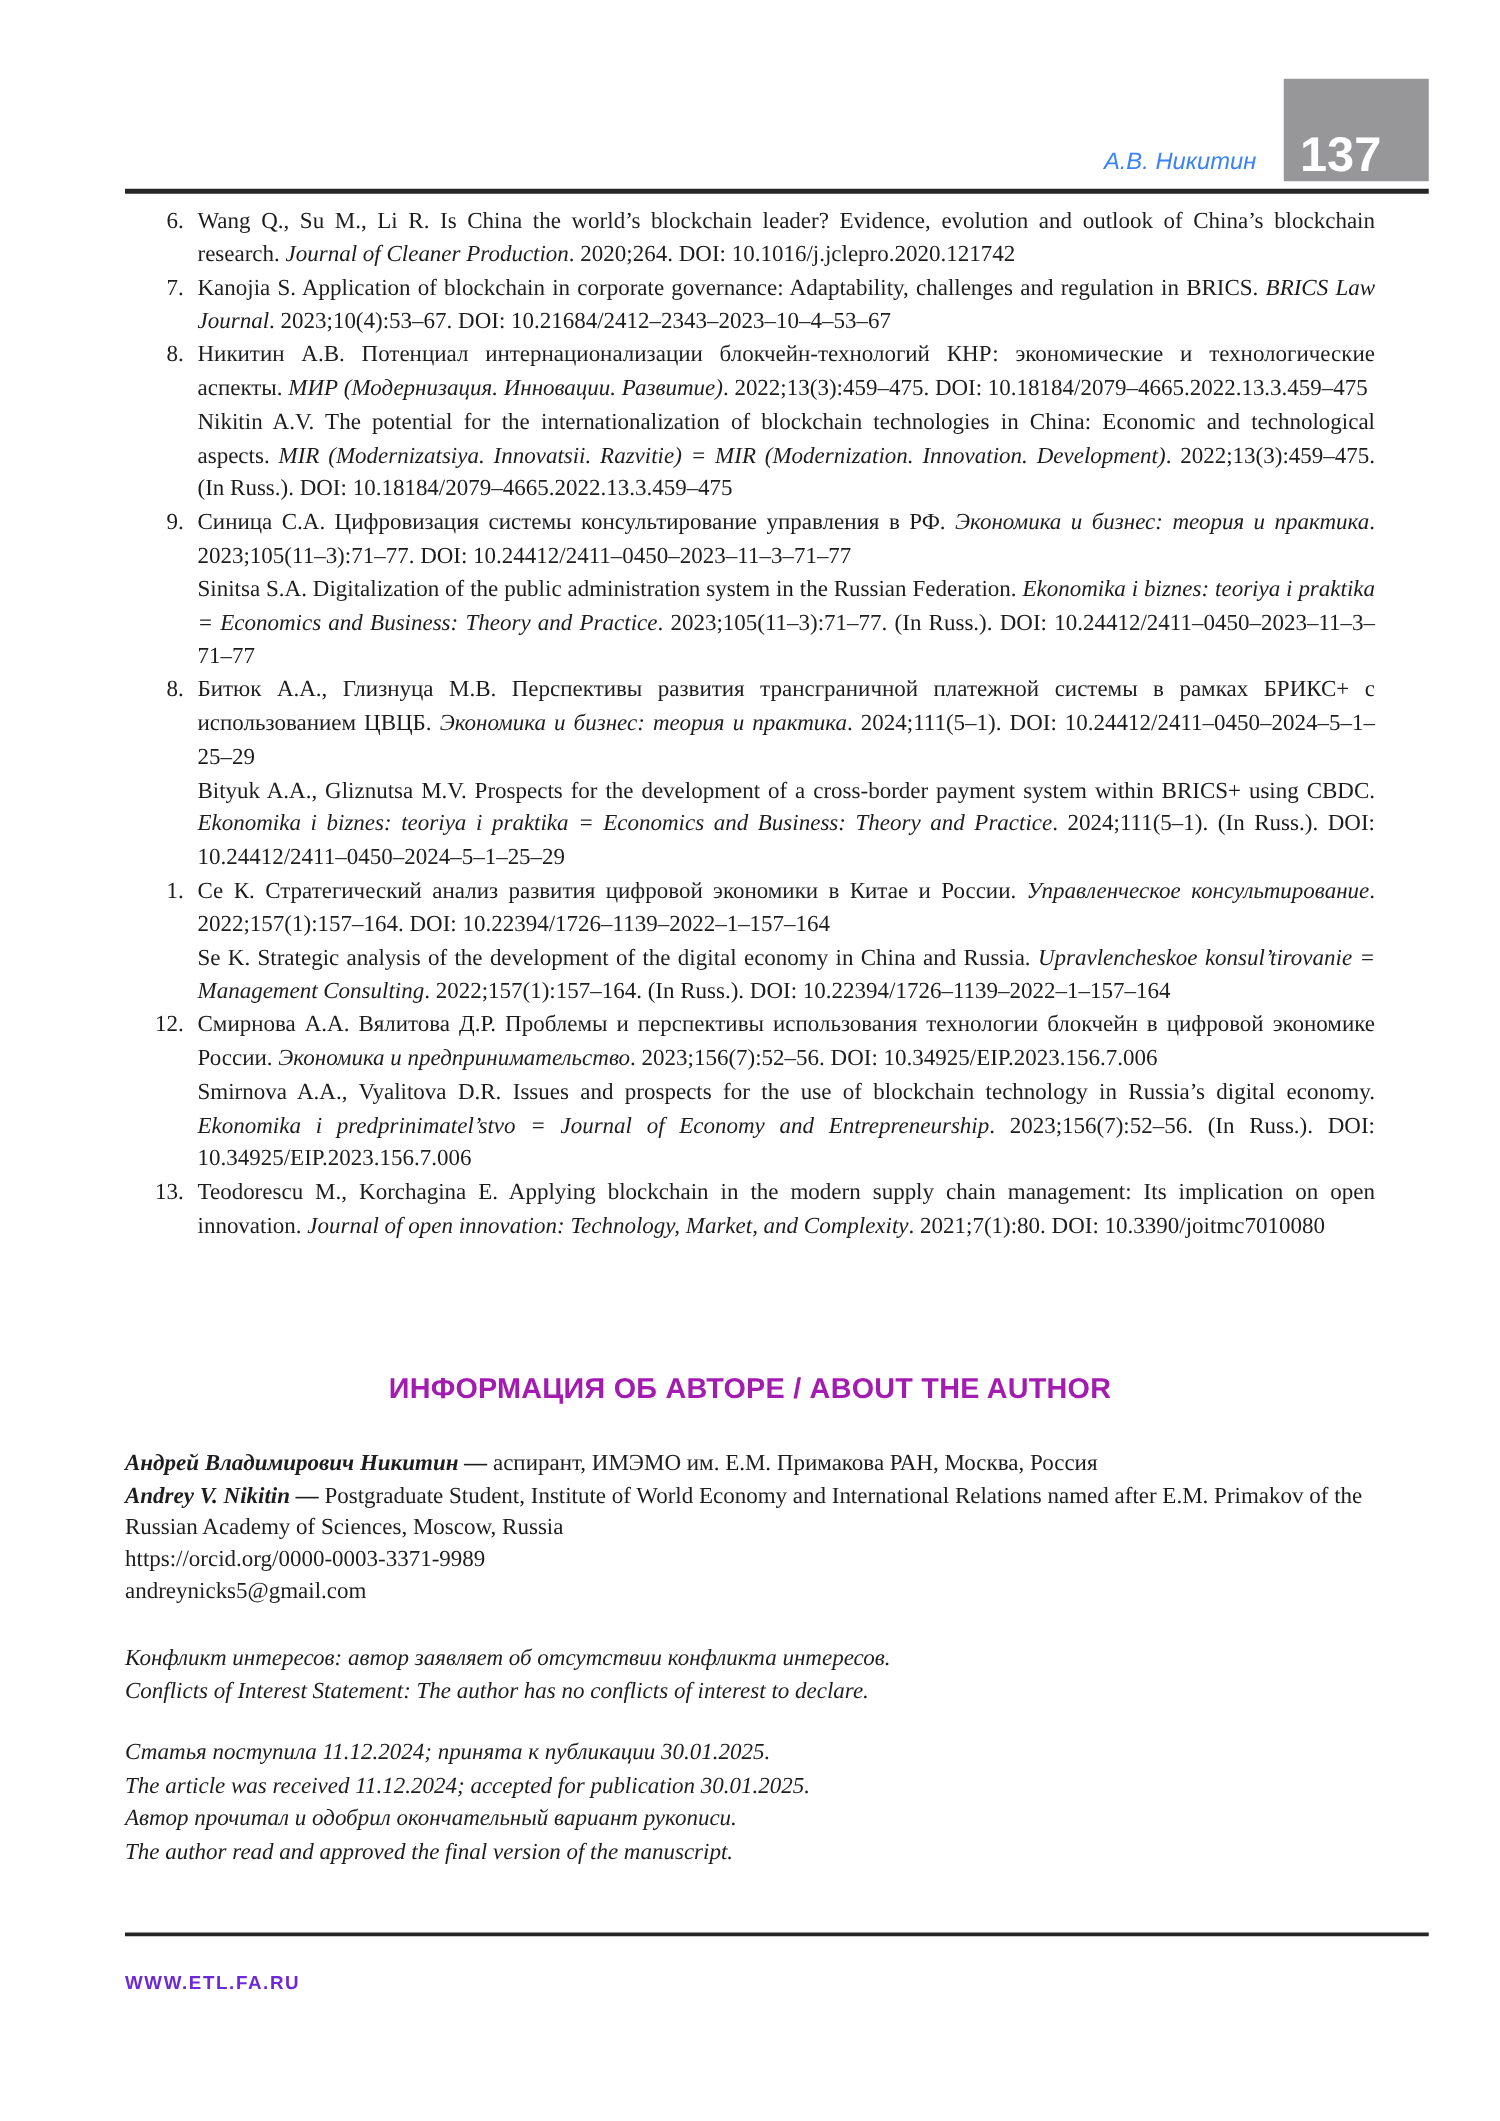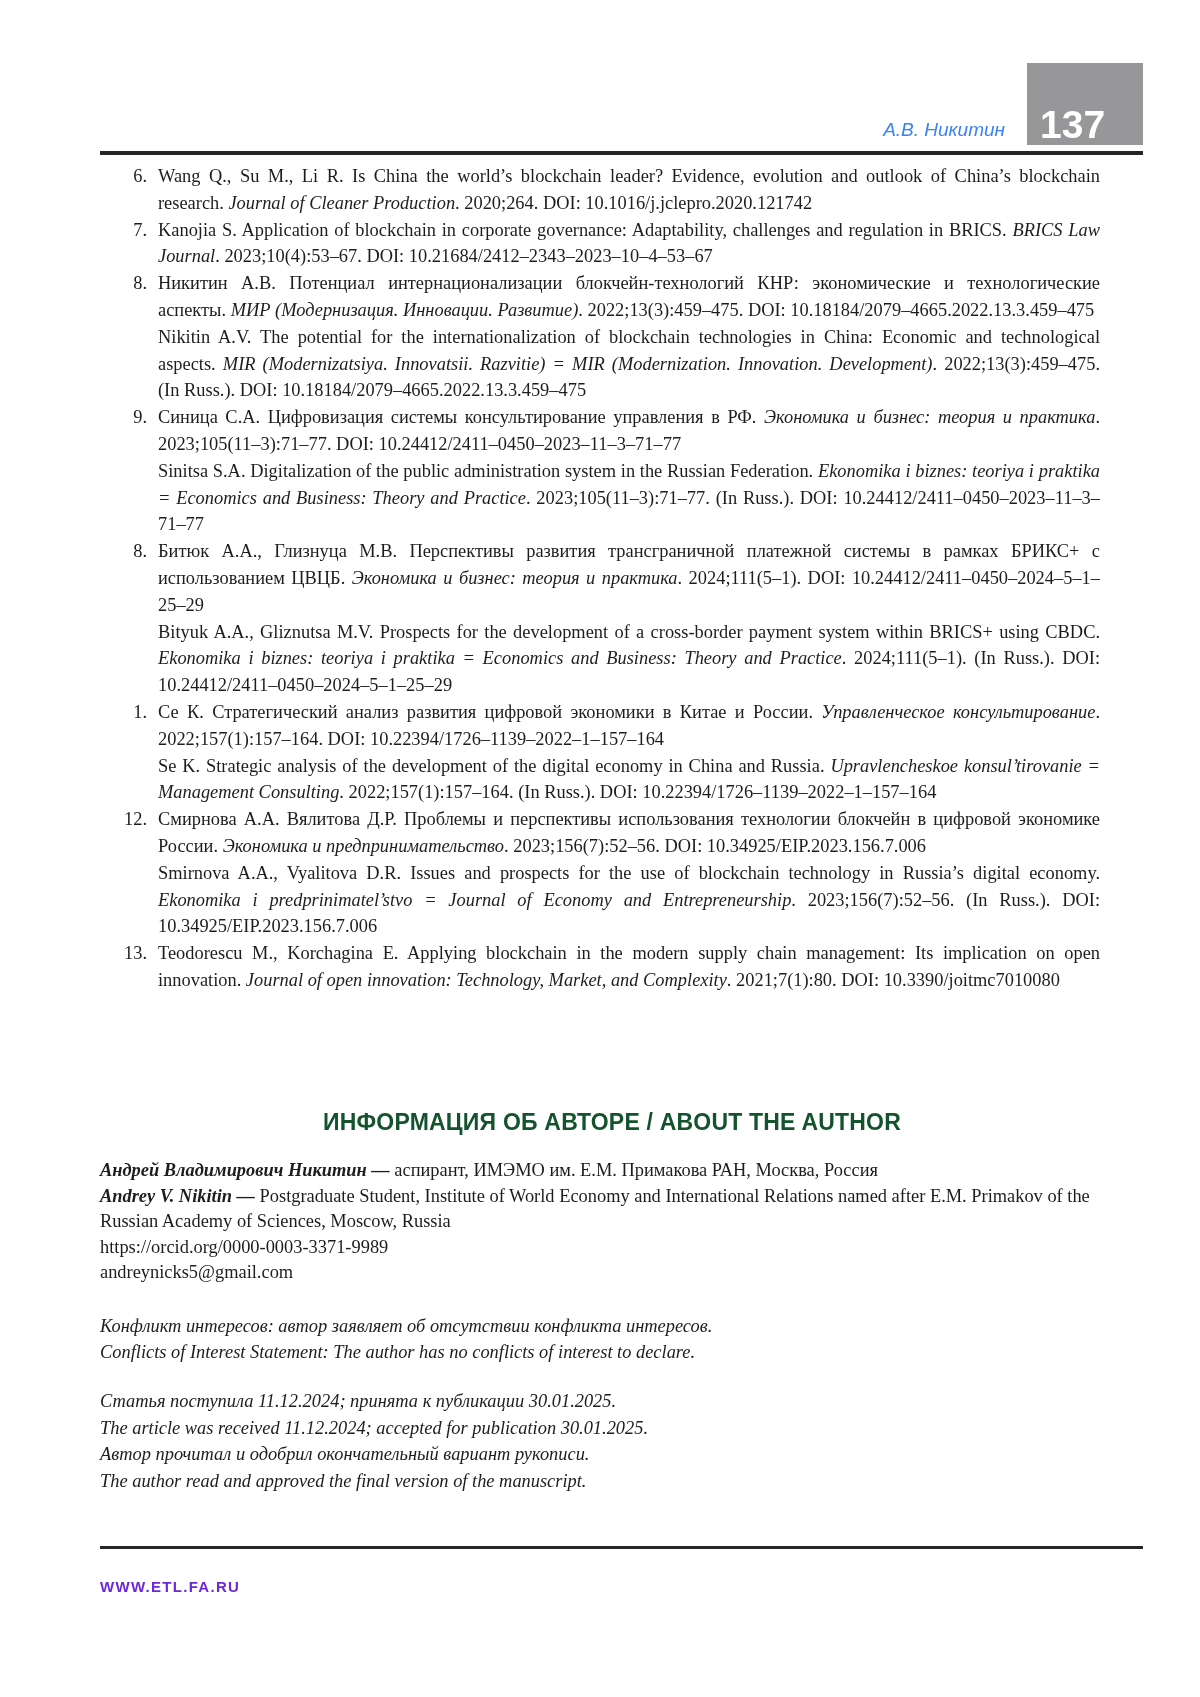--- a/index.html
+++ b/index.html
@@ -39,24 +39,24 @@
   .refs{
     position:absolute;top:163px;left:100px;width:1000px;
     font-size:18.4px;line-height:26.8px;
   }
   .ref{position:relative;padding-left:58px;}
   .ref-num{position:absolute;left:0;top:0;width:47px;text-align:right;}
   .ref-p{margin:0;text-align:justify;}
 
   
   .about-heading{
-    position:absolute;top:1097px;left:100px;width:1000px;margin:12px;
+    position:absolute;top:1097px;left:100px;width:1000px;margin:0;
     text-align:center;
     font-family:"Liberation Sans","DejaVu Sans",sans-serif;
-    font-weight:bold;font-size:23px;letter-spacing:0.2px;color:#14532d;
+    font-weight:bold;font-size:23px;letter-spacing:0.2px;color:#a21caf;
   }
   .author-info{
     position:absolute;top:1158px;left:100px;width:1010px;
     font-size:18.4px;line-height:25.5px;
   }
   .author-info p{margin:0;}
 
   .statements{
     position:absolute;left:100px;width:1010px;
     font-style:italic;font-size:18.4px;line-height:25.5px;

